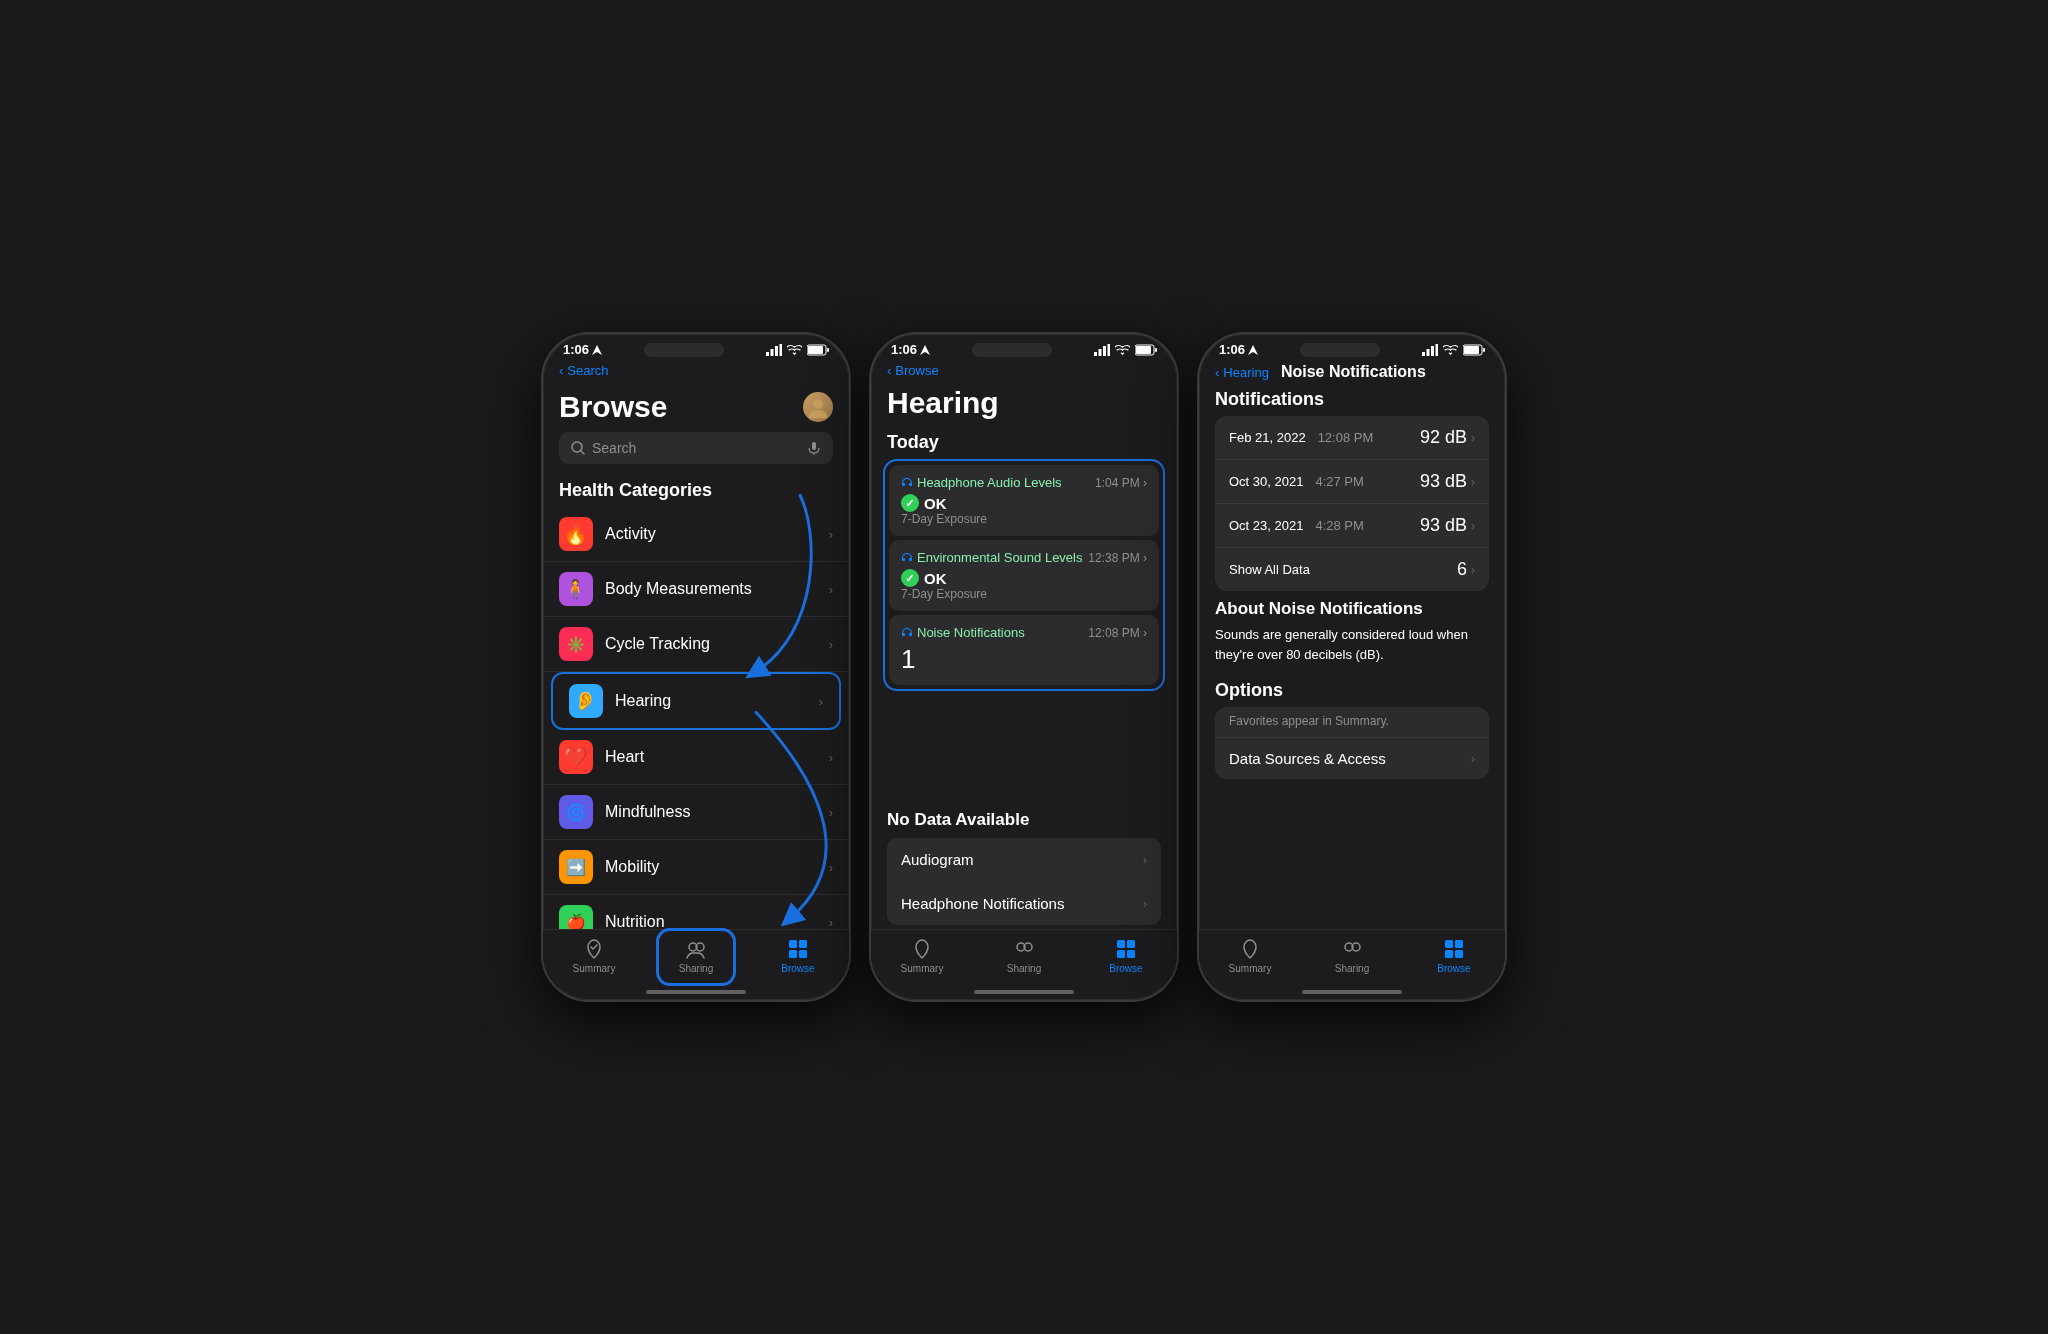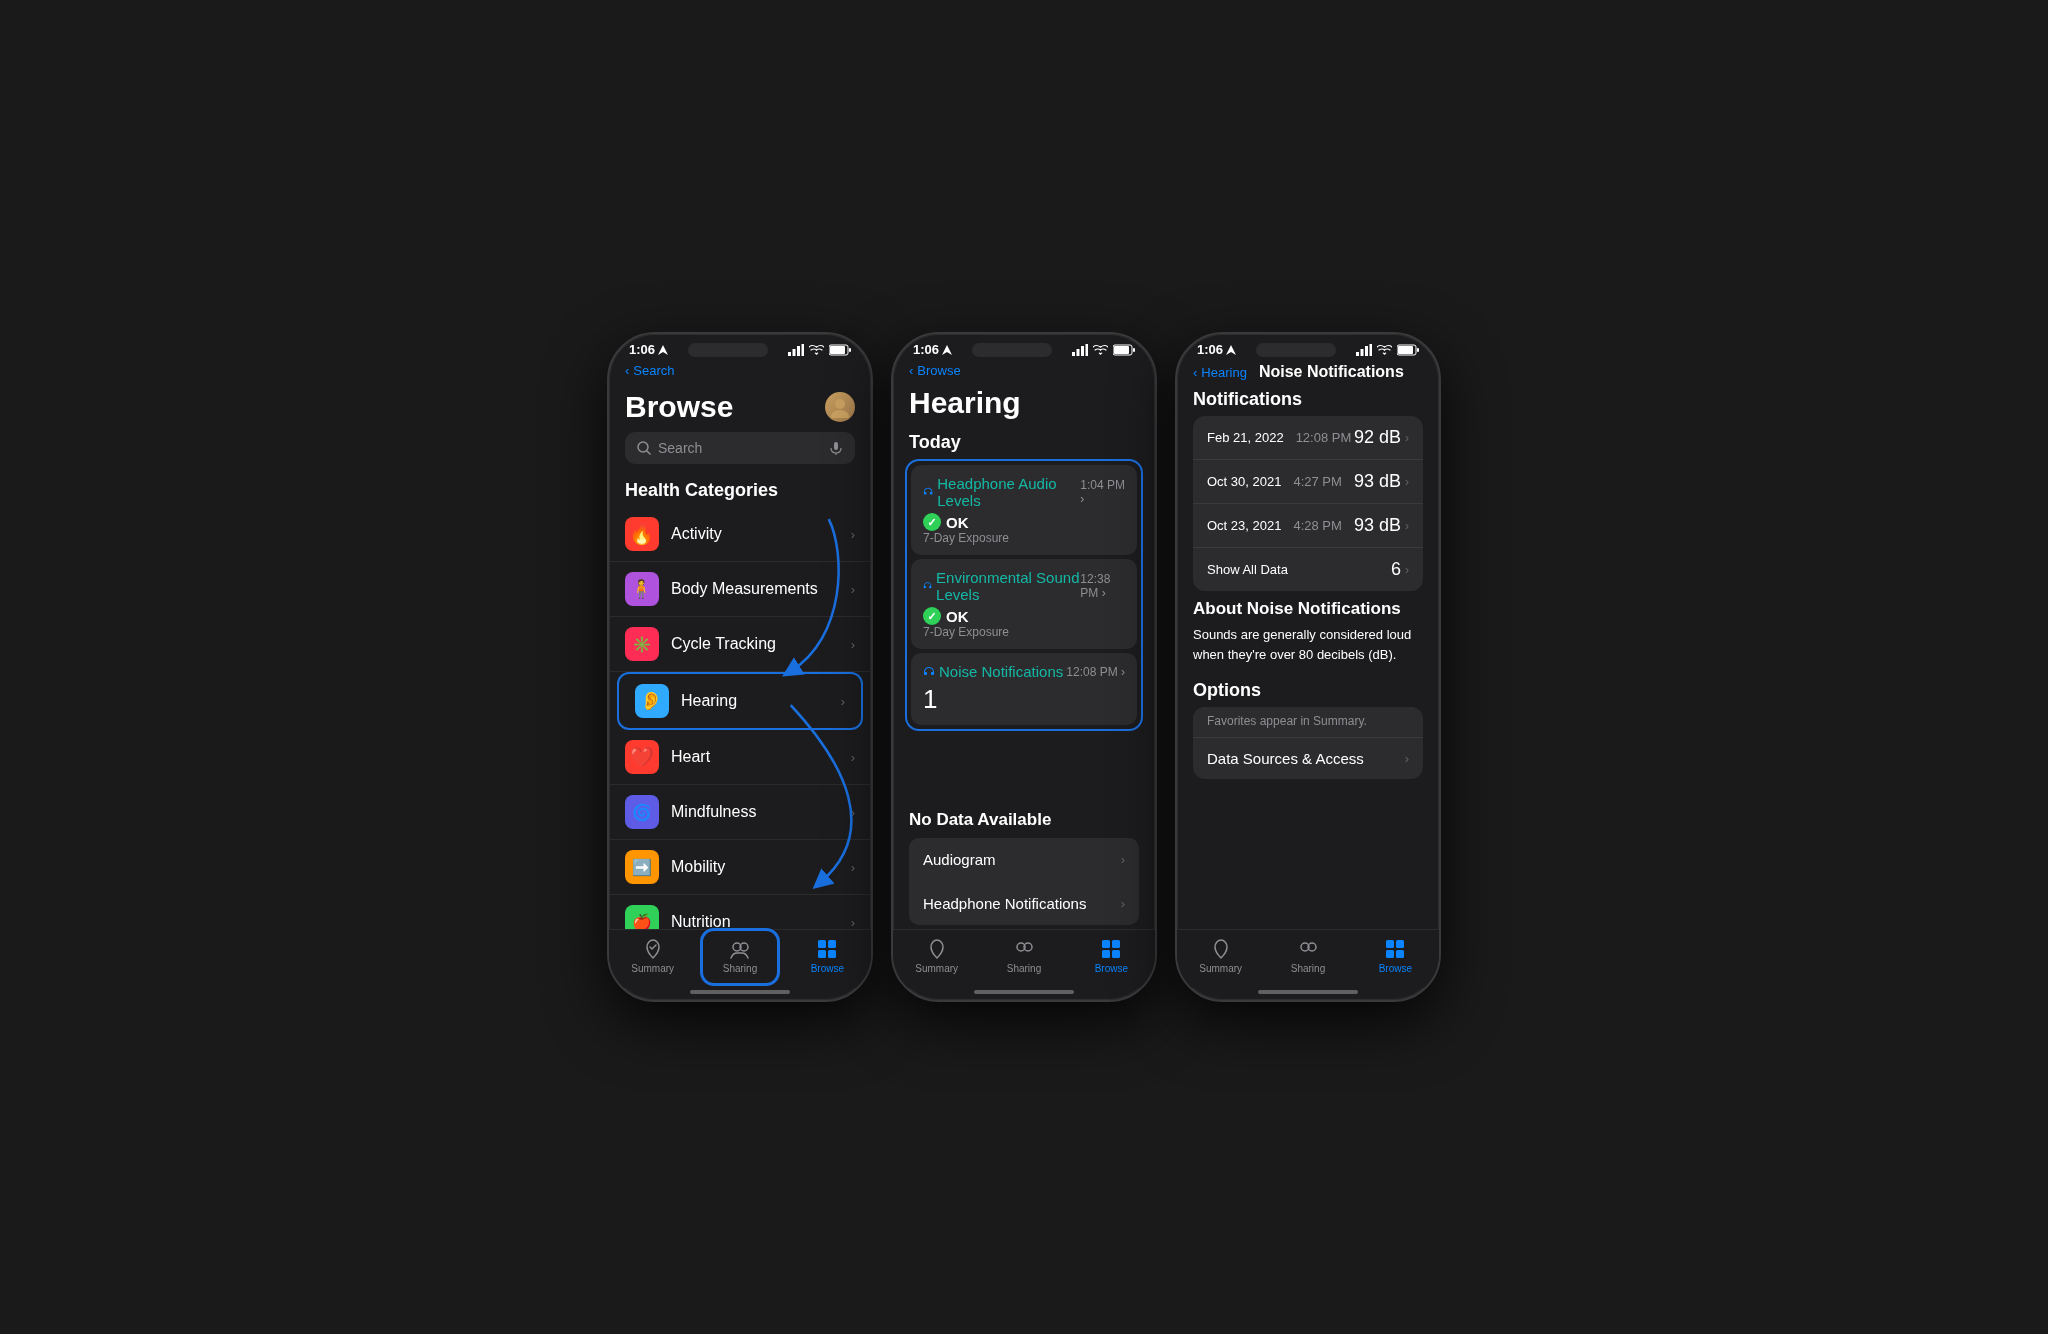--- a/index.html
+++ b/index.html
@@ -12,21 +12,21 @@
       font-family: -apple-system, BlinkMacSystemFont, 'SF Pro Display', 'Helvetica Neue', sans-serif;
       padding: 20px;
     }
     .phones-container {
       display: flex;
       gap: 18px;
       align-items: center;
       justify-content: center;
     }
     .phone {
-      width: 266px;
+      width: 310px;
       height: 670px;
       background: #1c1c1e;
       border-radius: 48px;
       border: 2px solid #3a3a3c;
       overflow: hidden;
       position: relative;
       box-shadow: 0 20px 60px rgba(0,0,0,0.8), inset 0 0 0 1px rgba(255,255,255,0.08);
       display: flex;
       flex-direction: column;
     }
@@ -212,22 +212,22 @@
       gap: 0;
       padding: 0 12px;
     }
     .card-header {
       display: flex;
       justify-content: space-between;
       align-items: center;
       margin-bottom: 4px;
     }
     .card-title {
-      color: #14b8a6;
-      font-size: 15px;
+      color: #86efac;
+      font-size: 13px;
       font-weight: 500;
       display: flex;
       align-items: center;
       gap: 4px;
     }
     .card-time { color: #8e8e93; font-size: 12px; }
     .card-status {
       display: flex;
       align-items: center;
       gap: 5px;

